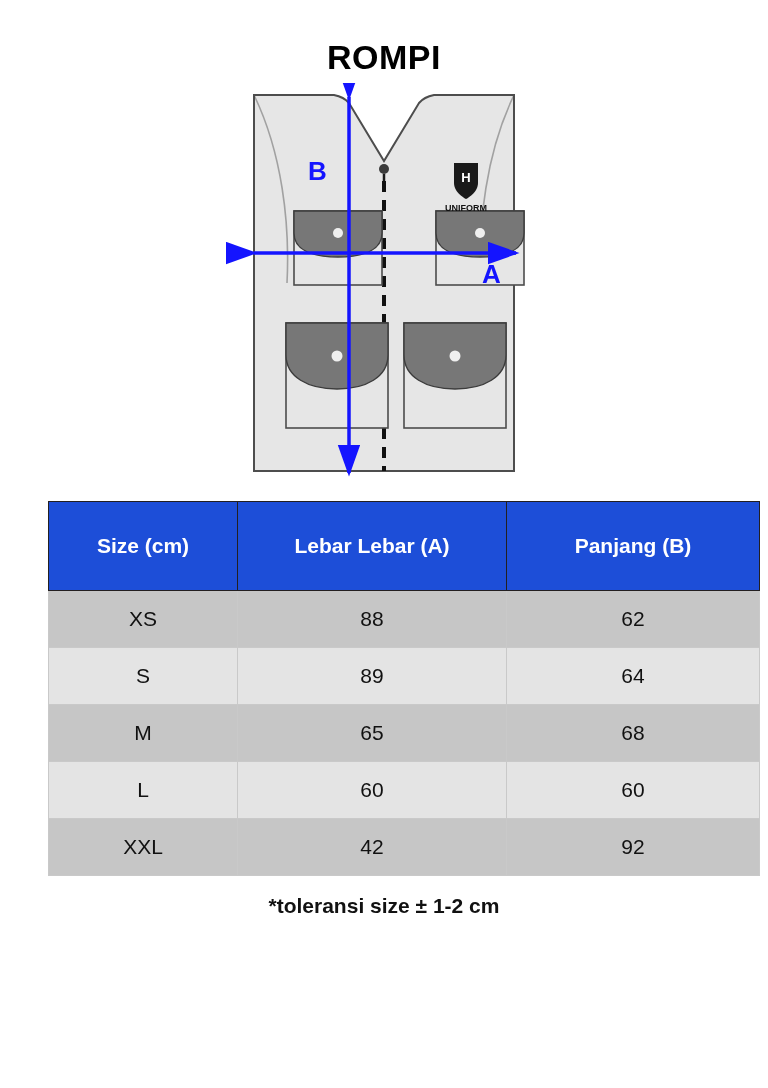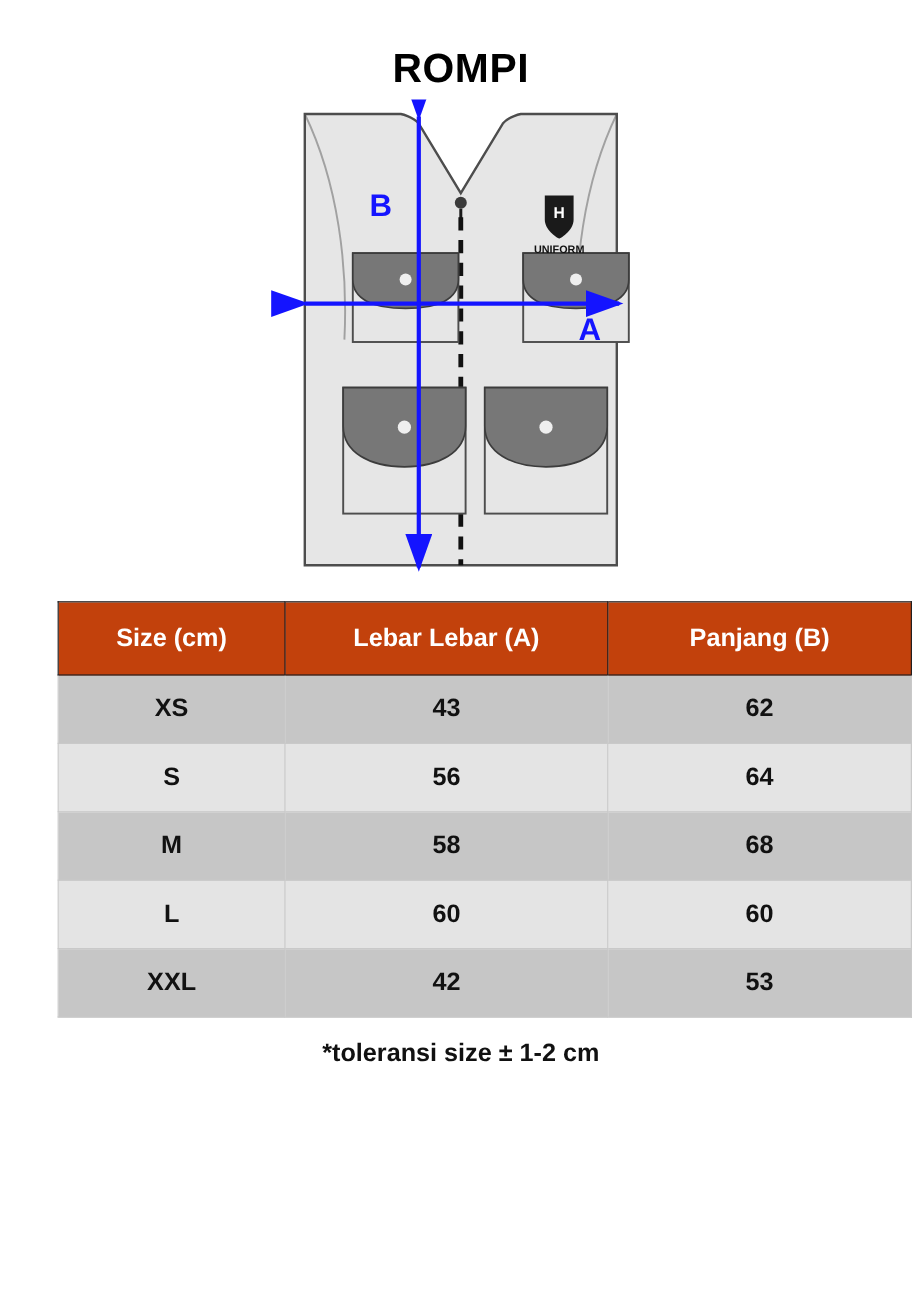--- a/index.html
+++ b/index.html
@@ -41,31 +41,31 @@
   }
   .table-wrap {
     margin: 8px 48px 0 48px;
   }
   table.size-table {
     border-collapse: collapse;
     width: 672px;
     table-layout: fixed;
   }
   table.size-table th {
-    background: #c2410c;
+    background: #1d4ed8;
     color: #ffffff;
     font-size: 21px;
     font-weight: bold;
-    padding: 18px 6px;
+    padding: 32px 6px;
     text-align: center;
     border: 1px solid #231f20;
   }
   table.size-table td {
     font-size: 21px;
-    font-weight: bold;
+    font-weight: normal;
     text-align: center;
     padding: 16px 6px;
     border: 1px solid #c9c9c9;
     color: #111111;
   }
   table.size-table tbody tr:nth-child(odd) td {
     background: #c6c6c6;
   }
   table.size-table tbody tr:nth-child(even) td {
     background: #e4e4e4;
@@ -158,42 +158,42 @@
       <thead>
         <tr>
           <th class="col-size">Size (cm)</th>
           <th class="col-a">Lebar Lebar (A)</th>
           <th class="col-b">Panjang (B)</th>
         </tr>
       </thead>
       <tbody>
         <tr>
           <td>XS</td>
-          <td>43</td>
+          <td>88</td>
           <td>62</td>
         </tr>
         <tr>
           <td>S</td>
-          <td>56</td>
+          <td>89</td>
           <td>64</td>
         </tr>
         <tr>
           <td>M</td>
-          <td>58</td>
+          <td>65</td>
           <td>68</td>
         </tr>
         <tr>
           <td>L</td>
           <td>60</td>
           <td>60</td>
         </tr>
         <tr>
           <td>XXL</td>
           <td>42</td>
-          <td>53</td>
+          <td>92</td>
         </tr>
       </tbody>
     </table>
   </div>
 
   <div class="footnote">*toleransi size ± 1-2 cm</div>
 
 </div>
 
 </body></html>

